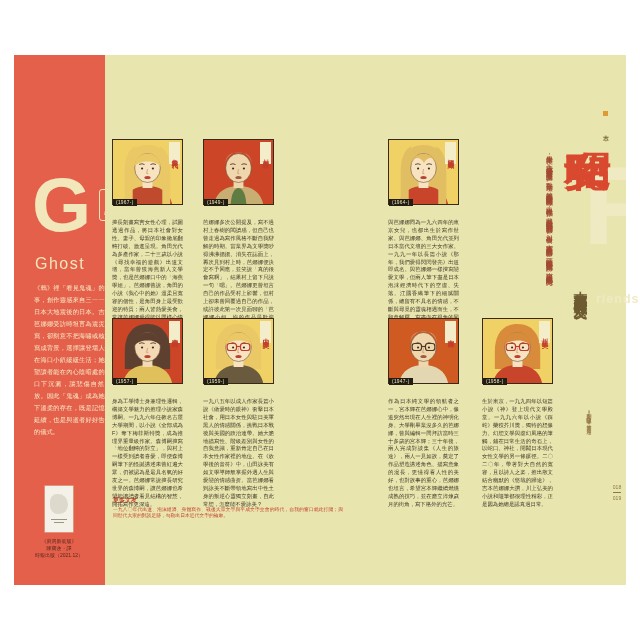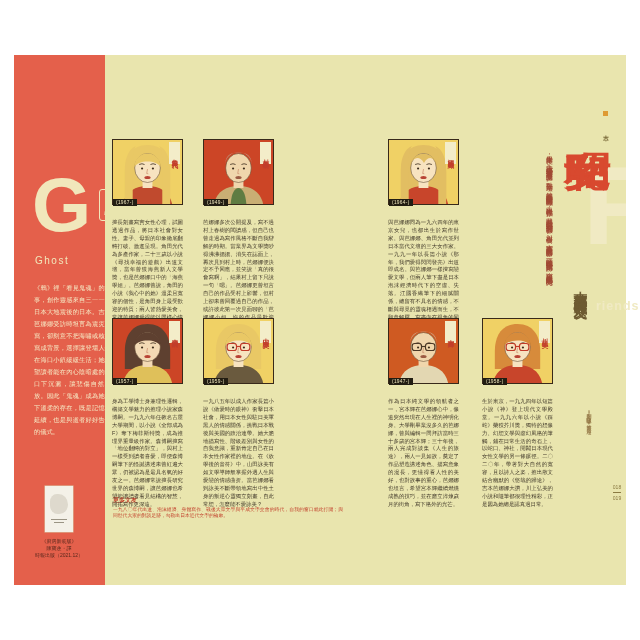--- a/index.html
+++ b/index.html
@@ -7,21 +7,21 @@
           font-family:"Liberation Sans",sans-serif;}
   
   #left-page{position:absolute;left:14px;top:55px;width:91px;height:530px;background:#E4604B;}
   #right-page{position:absolute;left:105px;top:55px;width:521px;height:530px;background:#E9E5AE;}
   
   .g-letter{position:absolute;left:18px;top:112px;font-size:76px;line-height:76px;font-weight:bold;
             color:#F1E7BB;letter-spacing:0;}
   .ghost-badge{position:absolute;left:85px;top:134px;width:13px;height:30px;border:1px solid #F1E7BB;
                border-radius:3px;display:flex;align-items:center;justify-content:center;}
   .ghost-badge span{writing-mode:vertical-rl;font-size:6px;color:#F1E7BB;letter-spacing:1px;}
-  .g-caption{position:absolute;left:21px;top:200px;font-size:10px;color:#F1E7BB;letter-spacing:1.5px;}
+  .g-caption{position:absolute;left:21px;top:200px;font-size:16px;color:#F1E7BB;letter-spacing:1.5px;}
   .sidebar-par{position:absolute;left:20px;top:227px;width:77px;font-size:6.2px;line-height:12px;
                text-align:justify;color:#F6EBC6;}
   .book-cover{position:absolute;left:31px;top:431px;width:28px;height:46px;background:#F4F1E8;
               box-shadow:0 0 0 0.5px #d8c9a8;}
   .book-cover .sketch{position:absolute;left:5px;top:8px;width:18px;height:20px;background:#CFCABB;
                       border-radius:40% 55% 50% 45%;opacity:.6;}
   .book-cover .tline{position:absolute;left:6px;top:33px;width:16px;height:1px;background:#9a9484;}
   .book-cover .tline2{position:absolute;left:9px;top:36px;width:10px;height:1px;background:#9a9484;}
   .book-cap{position:absolute;left:14px;top:483px;width:62px;text-align:center;color:#5A281D;
             font-size:5px;line-height:7px;}
@@ -41,21 +41,21 @@
   .bio{position:absolute;top:80px;left:0;width:71px;font-size:5.4px;line-height:7.9px;
        text-align:justify;color:#41392A;}
   
   .intro{position:absolute;left:462px;top:150px;width:94px;height:184px;writing-mode:vertical-rl;
          font-size:6.8px;line-height:13px;color:#A14A34;letter-spacing:.5px;text-align:justify;}
   .kicker{position:absolute;left:601px;top:111px;width:8px;text-align:center;}
   .kicker .sq{display:block;width:5px;height:5px;background:#DE9A33;margin:0 auto 2px auto;}
   .kicker .kt{writing-mode:vertical-rl;font-size:6px;color:#7A6A3A;letter-spacing:1px;}
   .f-clip{position:absolute;left:560px;top:150px;width:66px;height:160px;overflow:hidden;}
   .big-f{position:absolute;left:23px;top:2px;font-size:112px;line-height:108px;font-weight:bold;color:#F0EAC3;}
-  .friends{position:absolute;left:596px;top:299px;font-size:12.5px;color:#F0EAC3;letter-spacing:1px;font-weight:bold;}
+  .friends{position:absolute;left:596px;top:292px;font-size:12.5px;color:#F0EAC3;letter-spacing:1px;font-weight:bold;}
   .f-title{position:absolute;left:564px;top:122px;writing-mode:vertical-rl;font-size:38px;line-height:38px;
            font-weight:bold;color:#D8492F;transform:scaleX(1.25);transform-origin:left top;z-index:3;}
   .f-sub{position:absolute;left:571px;top:280px;writing-mode:vertical-rl;font-size:13.5px;
          color:#6E5B31;letter-spacing:1.5px;font-weight:bold;z-index:3;}
   .credit{position:absolute;left:586px;top:408px;writing-mode:vertical-rl;font-size:5px;
           color:#8A6A3A;letter-spacing:.5px;}
   .pageno{position:absolute;left:609px;top:484px;width:16px;text-align:center;color:#8A7A42;font-size:5px;line-height:6px;}
   .pageno .dash{display:block;width:8px;height:1px;background:#8A7A42;margin:2px auto;}
   
   .footnote{position:absolute;left:113px;top:496px;width:230px;}

